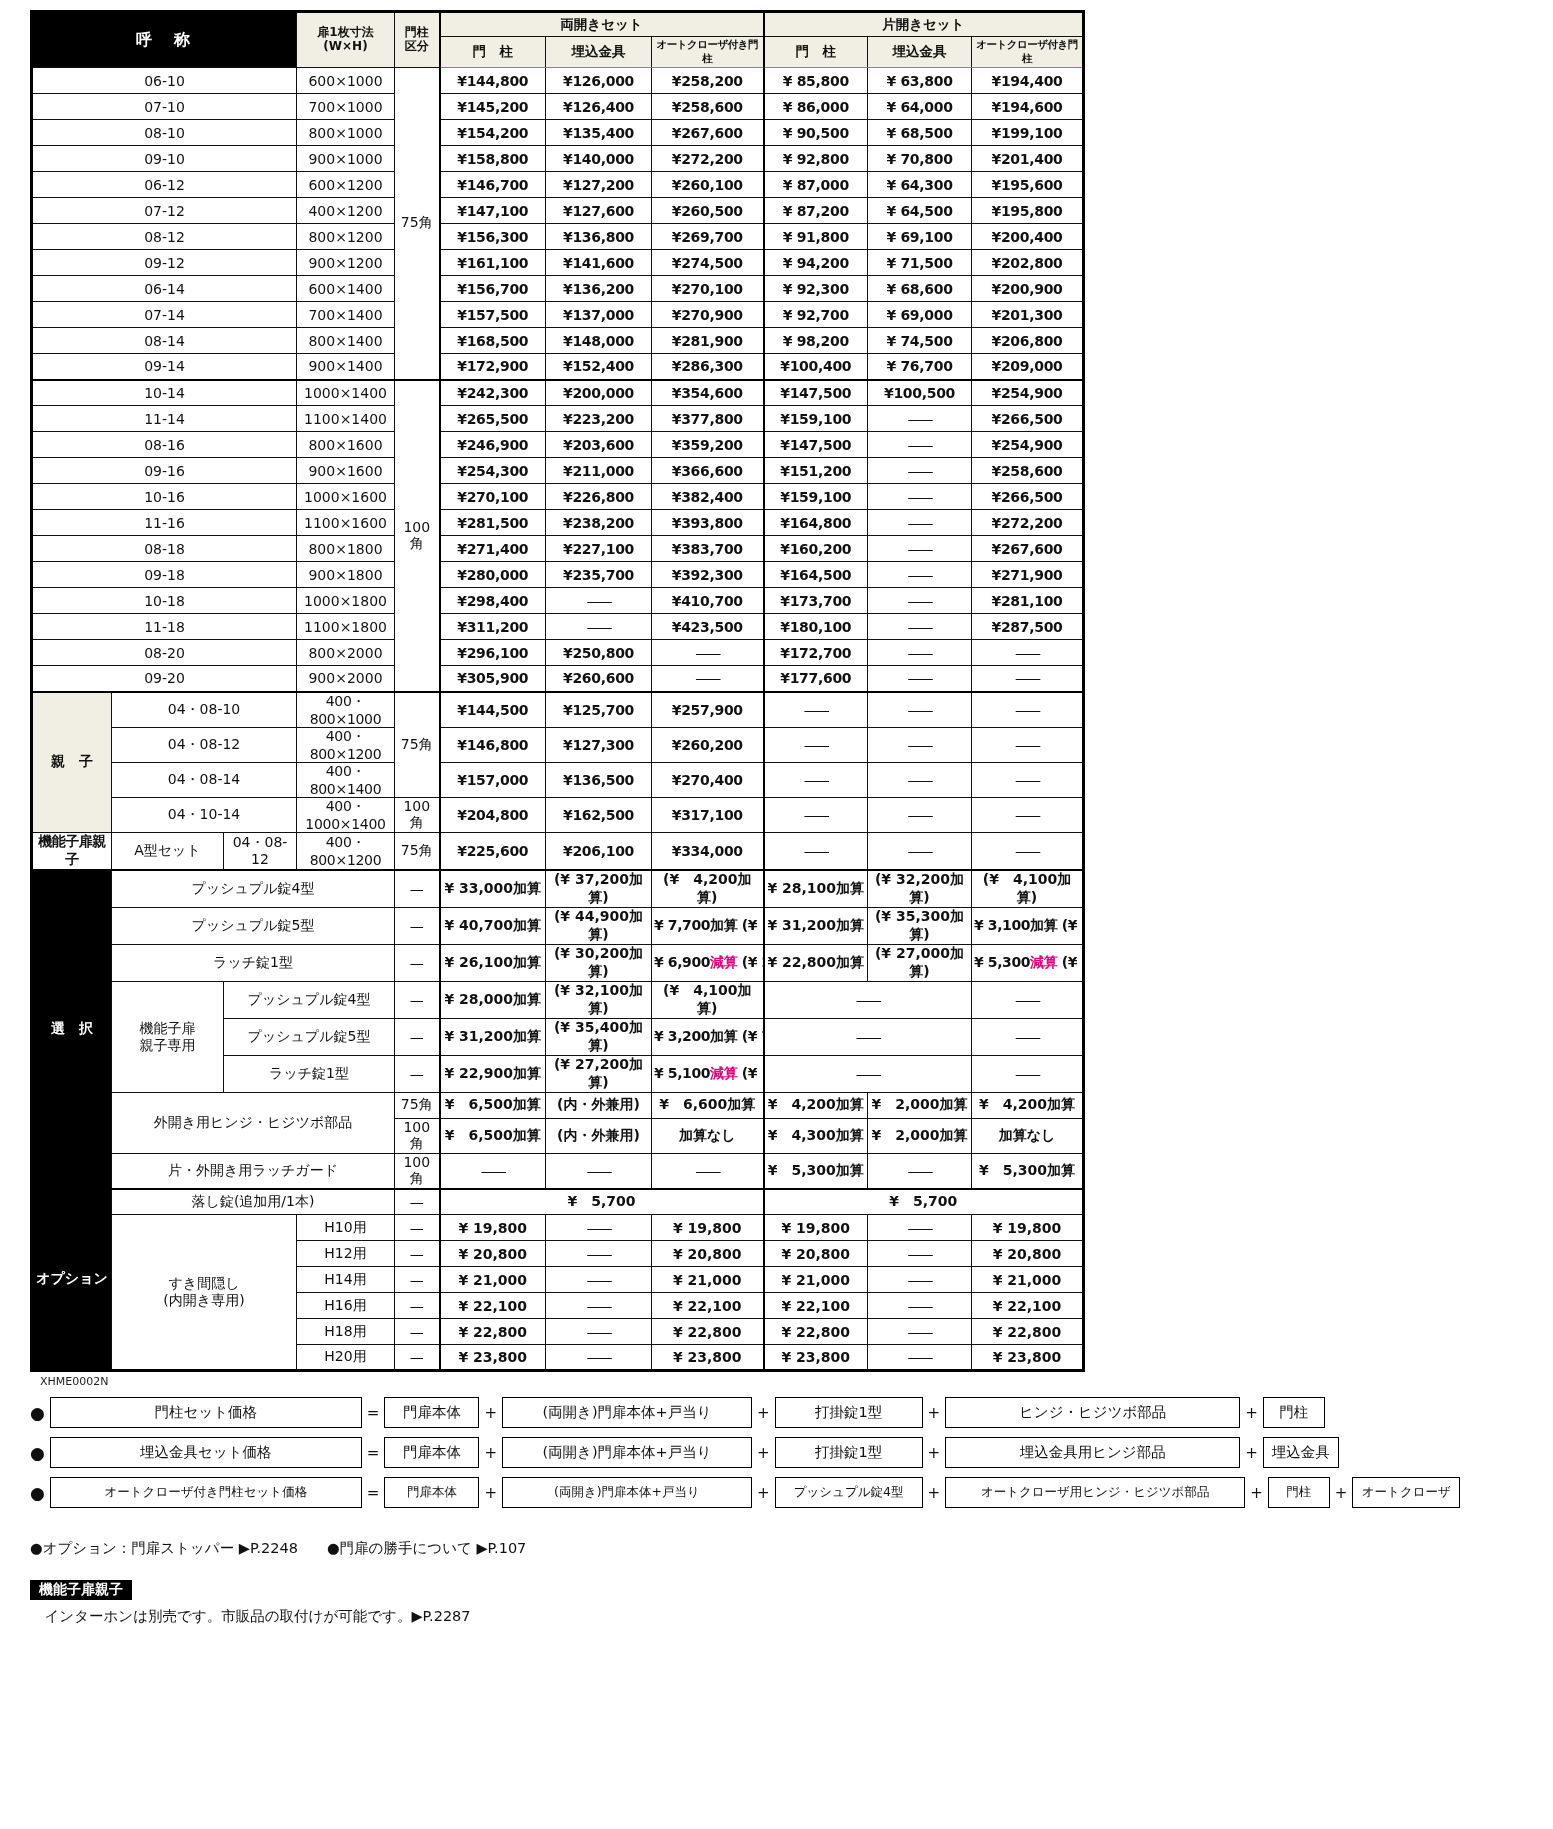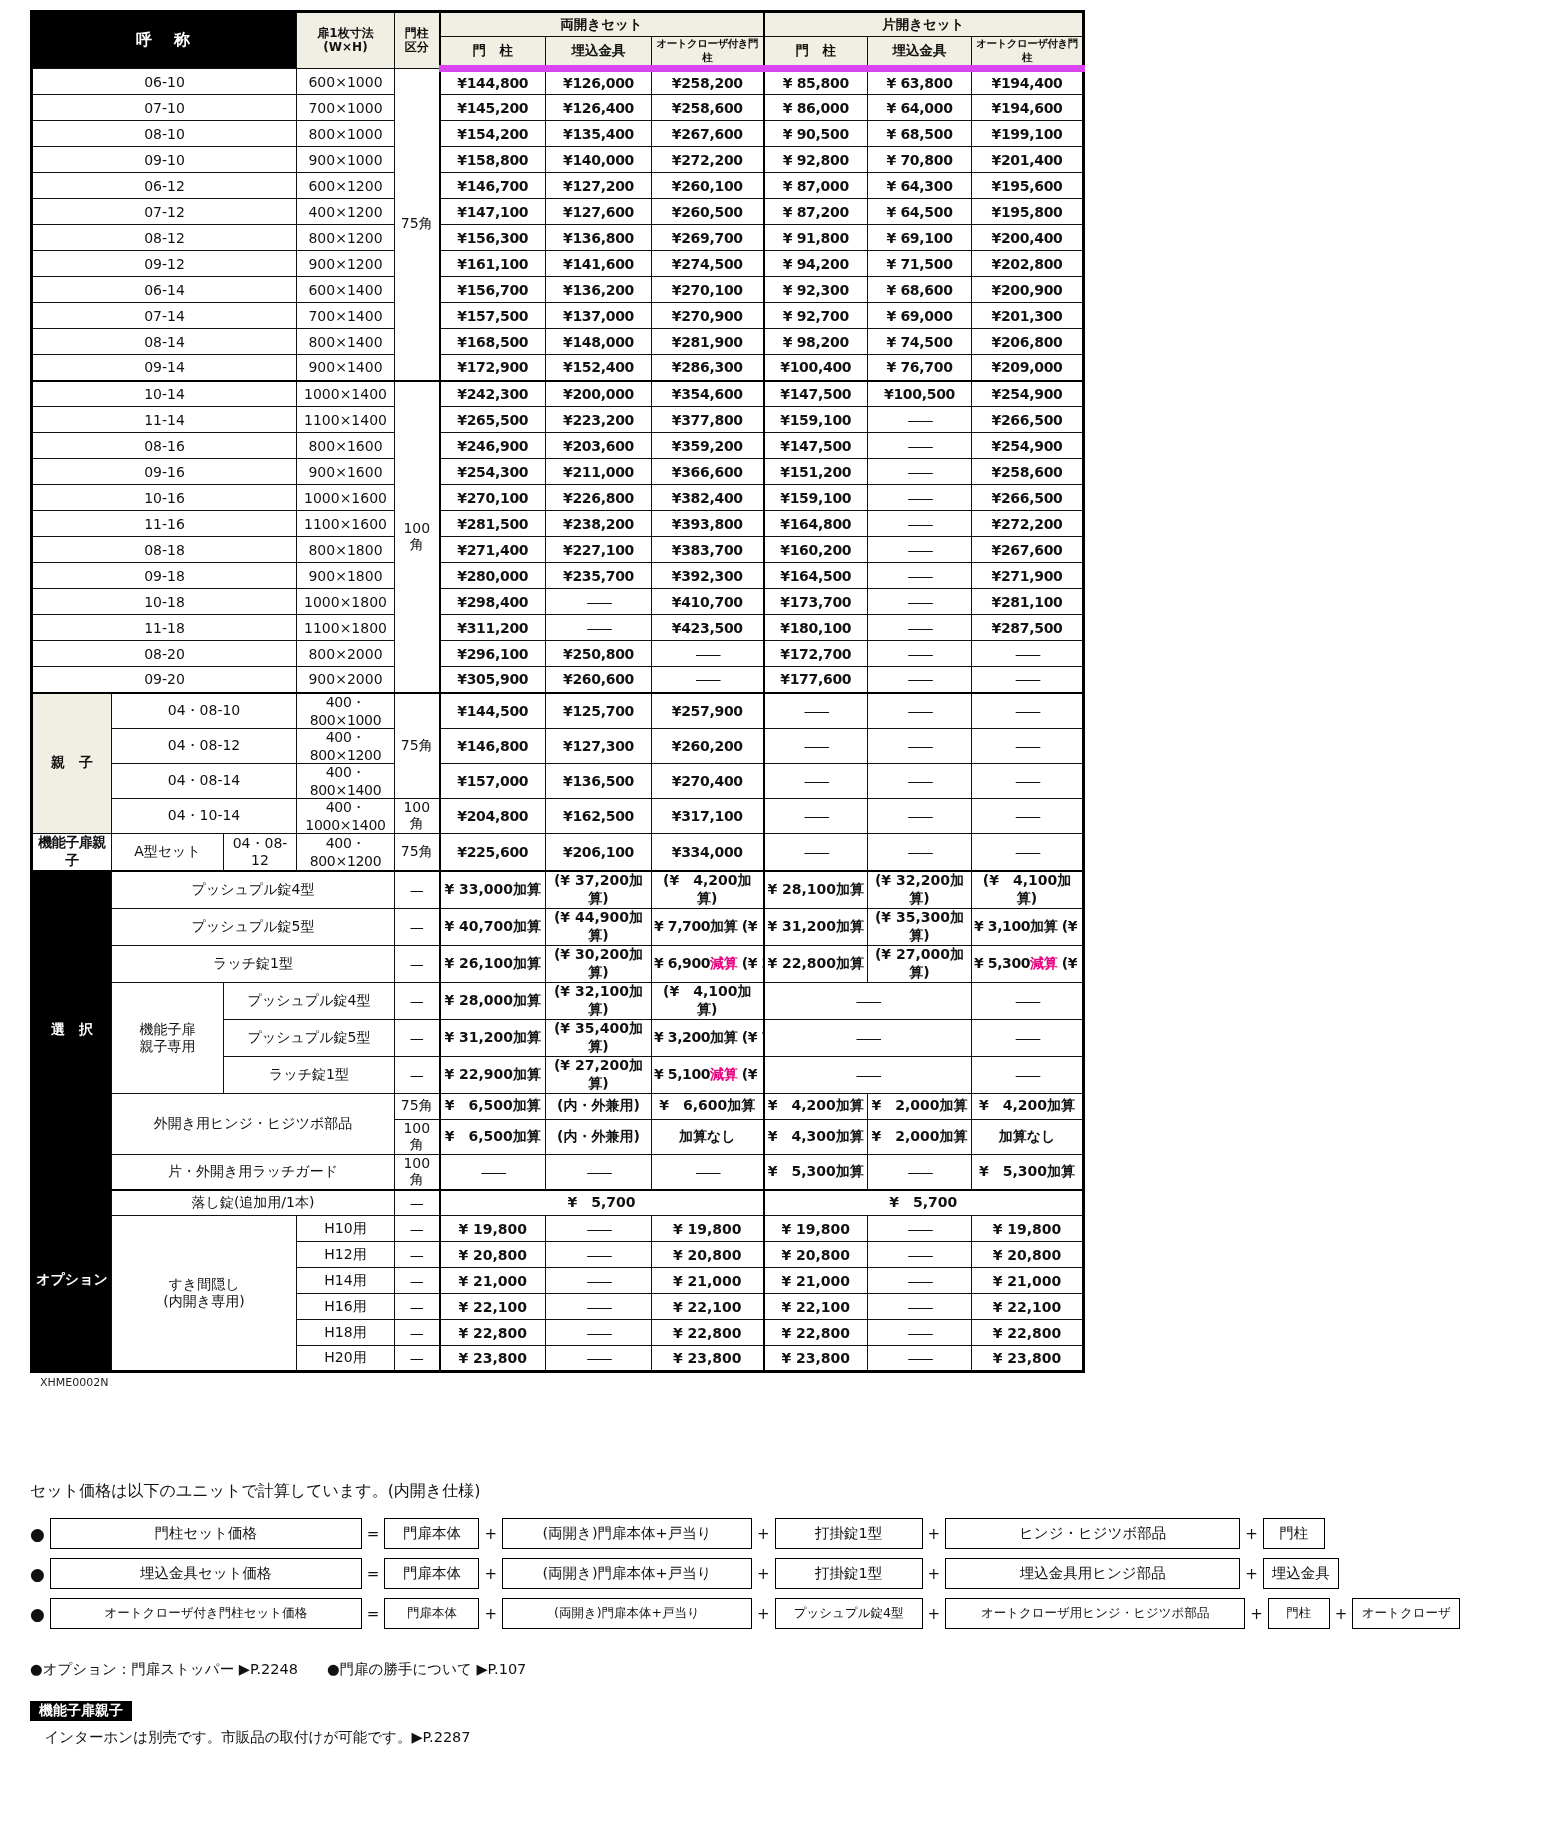--- a/index.html
+++ b/index.html
@@ -9,21 +9,21 @@
   .page { padding:10px 20px 26px 30px; }
 
   
   table.ptable { border-collapse:collapse; table-layout:fixed; width:1052px;
                  border:3px solid #000; }
   .ptable th, .ptable td { border:1px solid #111; text-align:center;
                  vertical-align:middle; padding:0 2px; overflow:hidden; }
   .ptable thead th { background:var(--beige); font-weight:bold; }
   .ptable thead tr:nth-child(1) { height:25px; }
   .ptable thead tr:nth-child(2) { height:31px; }
-  .ptable thead tr:nth-child(2) th { border-bottom:7px solid #d946ef; }
+  .ptable thead tr:nth-child(2) th { border-bottom:1px solid #d946ef; }
   .ptable tbody td { height:26px; font-size:14px; background:#fff; }
   tr.sec td, tr.sec th { border-top:2.5px solid #000 !important; }
   .bl { border-left:2.5px solid #000 !important; }
 
   .thB { background:#000 !important; color:#fff; font-size:16px; letter-spacing:3px; }
   .thC { font-size:13.5px; }
   .thSmall { font-size:12px; line-height:1.15; }
   .thNarrow { font-size:10.5px; letter-spacing:-0.5px; padding:0; }
 
   .nm  { font-size:14px; }
@@ -551,21 +551,20 @@
           <td class="pra">¥ 23,800</td>
           <td class="pra bl">¥ 23,800</td>
           <td class="ds">——</td>
           <td class="pra">¥ 23,800</td>
         </tr>
       </tbody>
   </table>
 
   <div class="code">XHME0002N</div>
 
-  <div class="intro">セット価格は以下のユニットで計算しています。(内開き仕様)</div>
 
   <div>
       <div class="frow">
         <span class="fbul">●</span>
         <span class="fbox flabel">門柱セット価格</span>
         <span class="fop">=</span>
         <span class="fbox" style="min-width: 95px;">門扉本体</span>
         <span class="fop">+</span>
         <span class="fbox" style="min-width: 250px;">(両開き)門扉本体+戸当り</span>
         <span class="fop">+</span>

